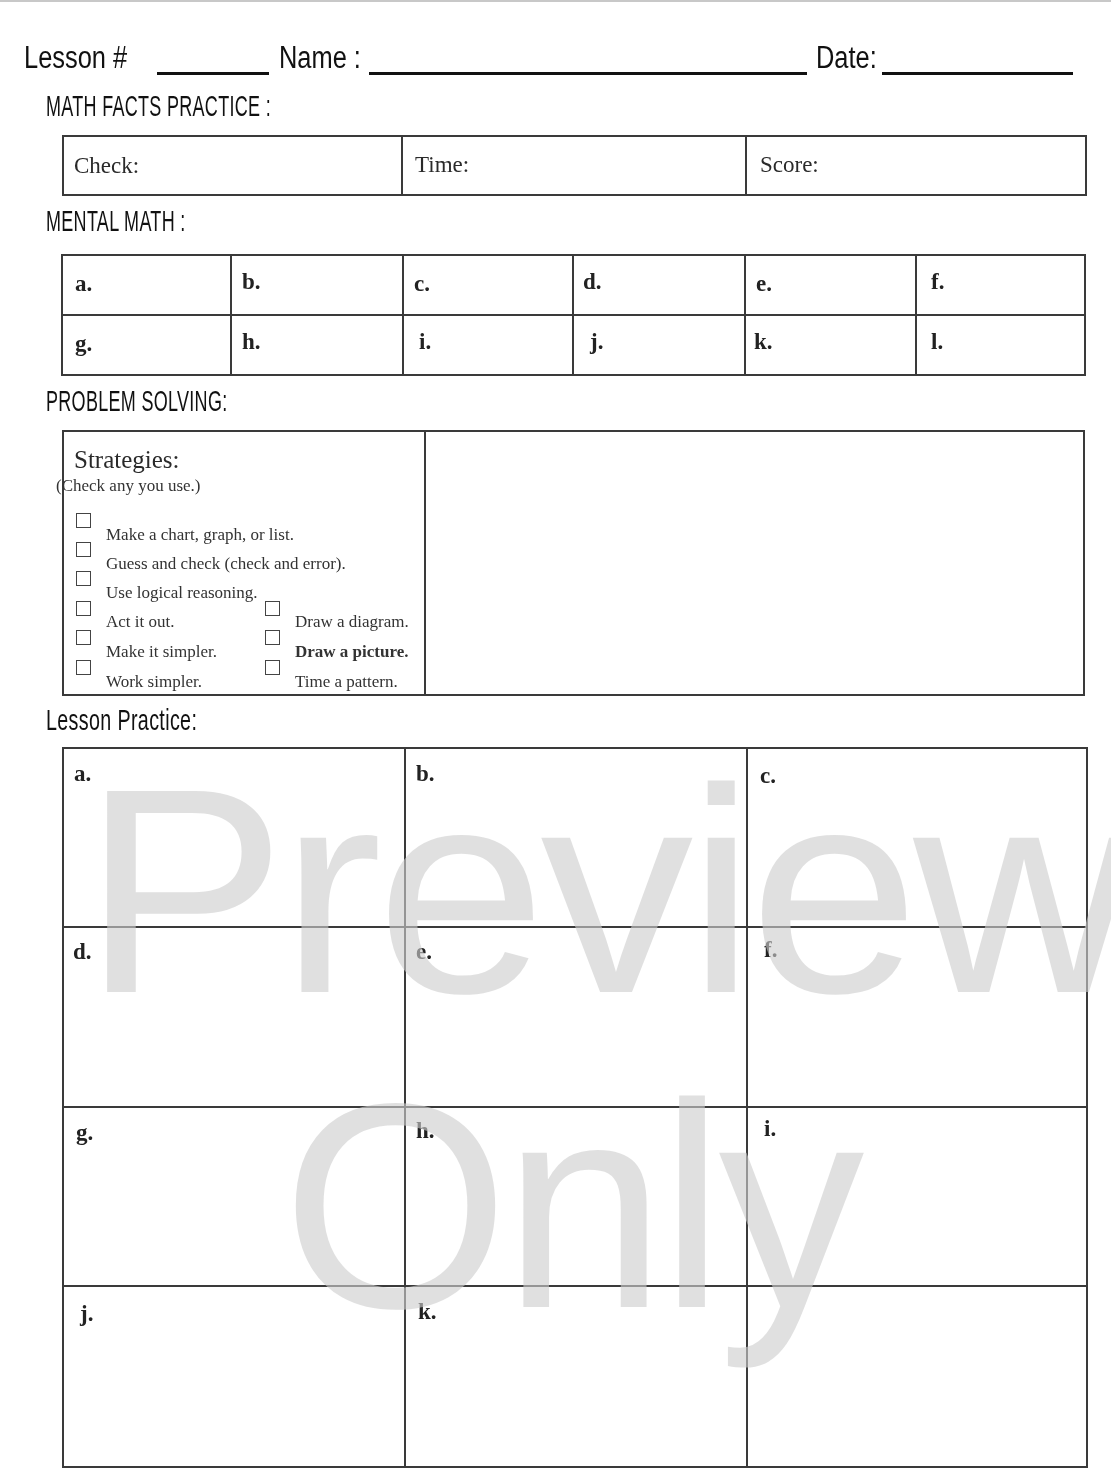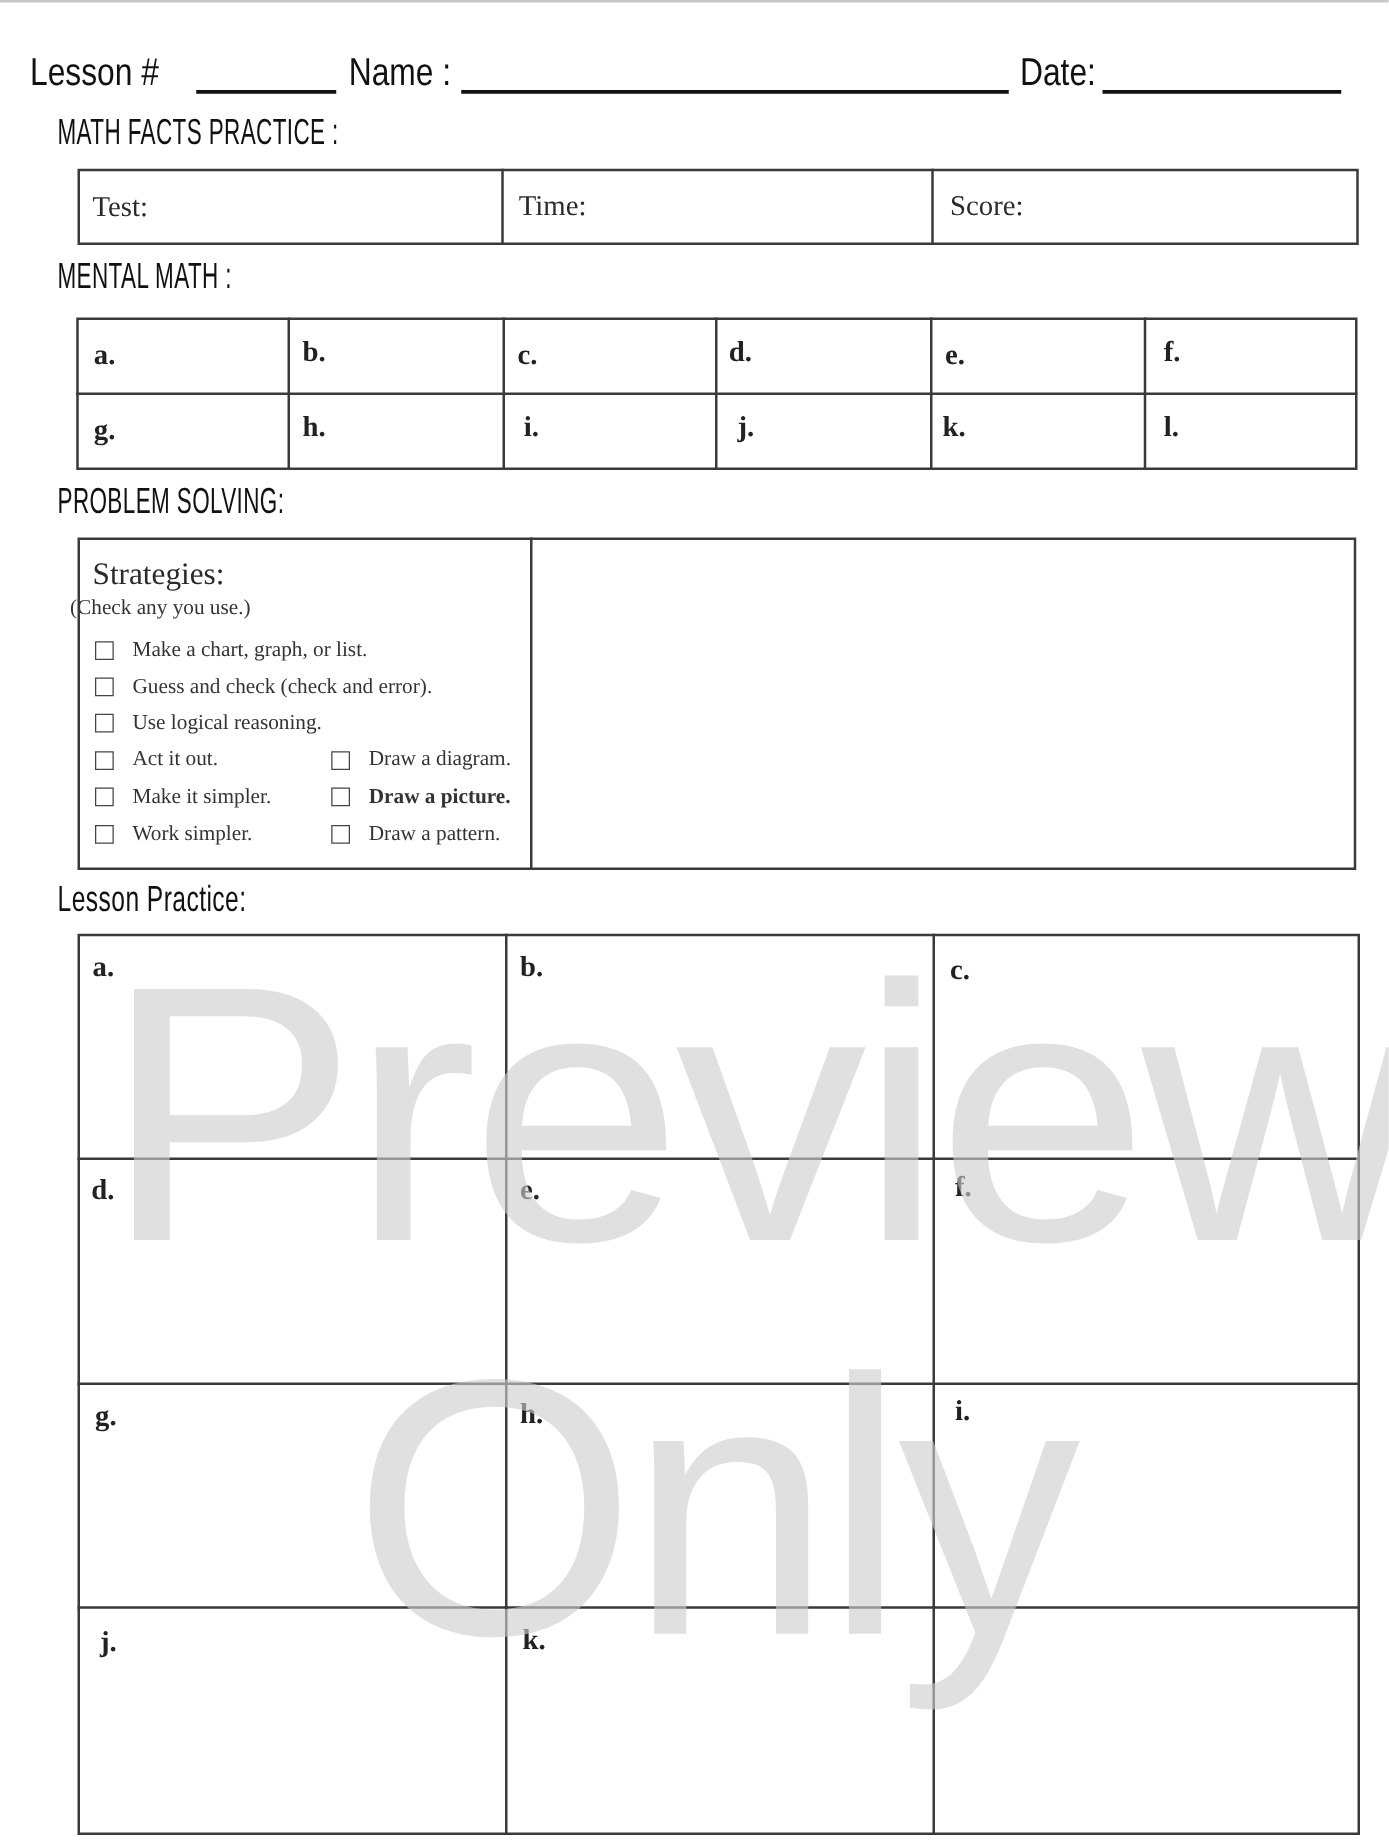--- a/index.html
+++ b/index.html
@@ -16,21 +16,21 @@
 
   .box { position: absolute; border: 2px solid #3a3a3a; box-sizing: border-box; background: transparent; }
   .vline { position: absolute; width: 0; border-left: 2px solid #3a3a3a; }
   .hline { position: absolute; height: 0; border-top: 2px solid #3a3a3a; }
 
   .cell-label { position: absolute; font-family: "Liberation Serif", serif; font-size: 23px; color: #2a2a2a; }
   .bold-label { position: absolute; font-family: "Liberation Serif", serif; font-weight: bold; font-size: 23px; color: #222; }
 
   .strat-title { position: absolute; left: 74px; top: 446px; font-size: 25px; color: #2a2a2a; }
   .strat-sub { position: absolute; left: 56px; top: 476px; font-size: 17px; color: #333; }
-  .strat-item { position: absolute; font-size: 17px; color: #333; white-space: nowrap; }
+  .strat-item { position: absolute; font-size: 17px; color: #333; white-space: nowrap; margin-top: 15px; }
   .chk { position: absolute; width: 15px; height: 15px; border: 1.5px solid #444; box-sizing: border-box; background: #fff; }
 
   .watermark { position: absolute; font-family: "Liberation Sans", sans-serif; color: rgba(205,205,205,0.62); pointer-events: none; white-space: nowrap; }
 </style>
 </head>
 <body>
 
 <div class="topbar"></div>
 
 <div>
@@ -40,21 +40,21 @@
   <div class="hdr-line" style="left:369px; top:72px; width:438px;"></div>
   <span class="hdr-label hand" style="left:816px; top:40px;">Date:</span>
   <div class="hdr-line" style="left:882px; top:72px; width:191px;"></div>
 </div>
 
 <div class="section-title hand" style="top:90px;">MATH FACTS PRACTICE :</div>
 <div class="box" style="left:62px; top:135px; width:1025px; height:61px;"></div>
 <div class="vline" style="left:401px; top:135px; height:61px;"></div>
 <div class="vline" style="left:745px; top:135px; height:61px;"></div>
 <div style="position:absolute; left:64px; top:137px; width:336px; height:57px;">
-  <span class="cell-label" style="left:10px; top:16px;">Test:</span>
+  <span class="cell-label" style="left:10px; top:16px;">Check:</span>
 </div>
 <div style="position:absolute; left:403px; top:137px; width:341px; height:41px;">
   <span class="cell-label" style="left:12px; top:15px;">Time:</span>
 </div>
 <div style="position:absolute; left:747px; top:137px; width:338px; height:67px;">
   <span class="cell-label" style="left:13px; top:15px;">Score:</span>
 </div>
 
 <div class="section-title hand" style="top:205px;">MENTAL MATH :</div>
 <div class="box" style="left:61px; top:254px; width:1025px; height:122px;"></div>
@@ -122,21 +122,21 @@
 <div class="chk" style="left:76px; top:630px;"></div>
 <span class="strat-item" style="left:106px; top:627px;">Make it simpler.</span>
 <div class="chk" style="left:76px; top:660px;"></div>
 <span class="strat-item" style="left:106px; top:657px;">Work simpler.</span>
 
 <div class="chk" style="left:265px; top:601px;"></div>
 <span class="strat-item" style="left:295px; top:597px;">Draw a diagram.</span>
 <div class="chk" style="left:265px; top:630px;"></div>
 <span class="strat-item" style="left:295px; top:627px;font-weight:bold;">Draw a picture.</span>
 <div class="chk" style="left:265px; top:660px;"></div>
-<span class="strat-item" style="left:295px; top:657px;">Draw a pattern.</span>
+<span class="strat-item" style="left:295px; top:657px;">Time a pattern.</span>
 
 <div class="section-title hand" style="top:704px; transform: scaleX(0.68);">Lesson Practice:</div>
 <div class="box" style="left:62px; top:747px; width:1026px; height:721px;"></div>
 <div class="vline" style="left:404px; top:747px; height:721px;"></div>
 <div class="vline" style="left:746px; top:747px; height:721px;"></div>
 <div class="hline" style="left:62px; top:926px; width:1026px;"></div>
 <div class="hline" style="left:62px; top:1106px; width:1026px;"></div>
 <div class="hline" style="left:62px; top:1285px; width:1026px;"></div>
 
 <div style="position:absolute; left:64px; top:749px; width:339px; height:176px;">

